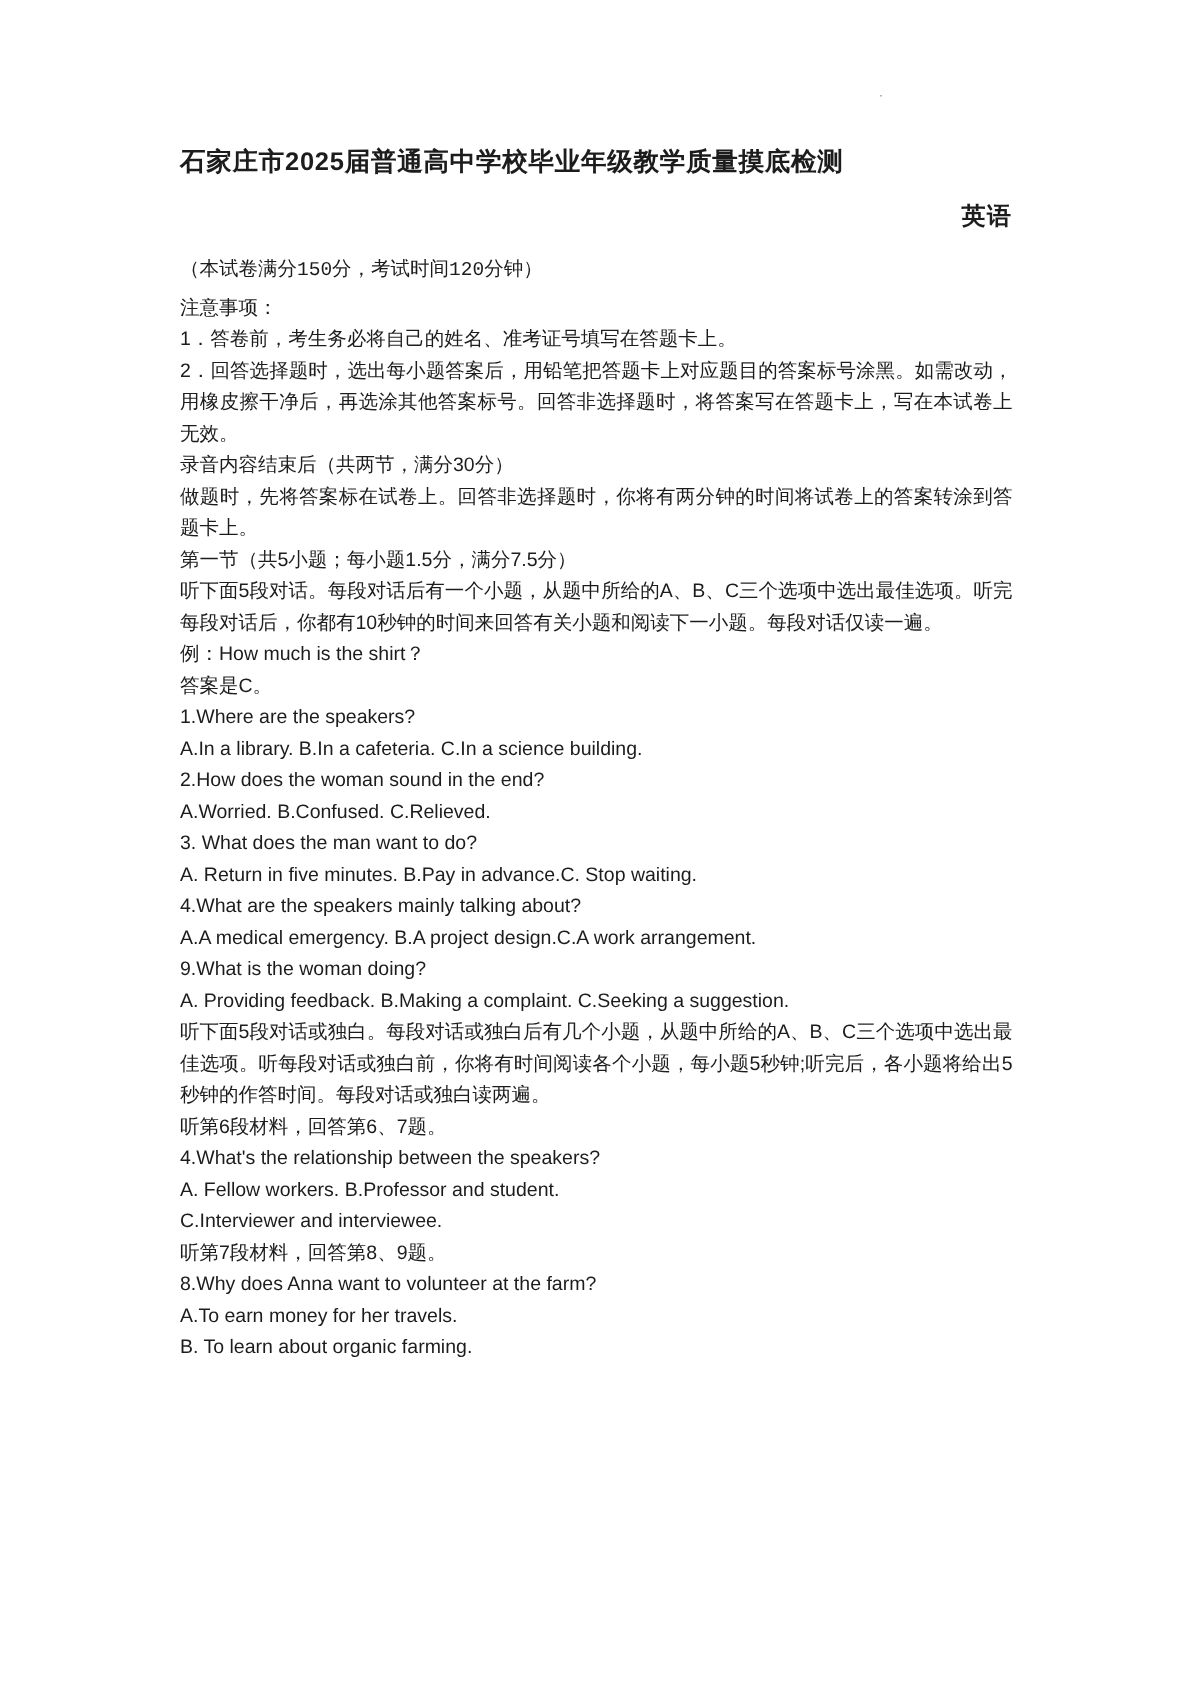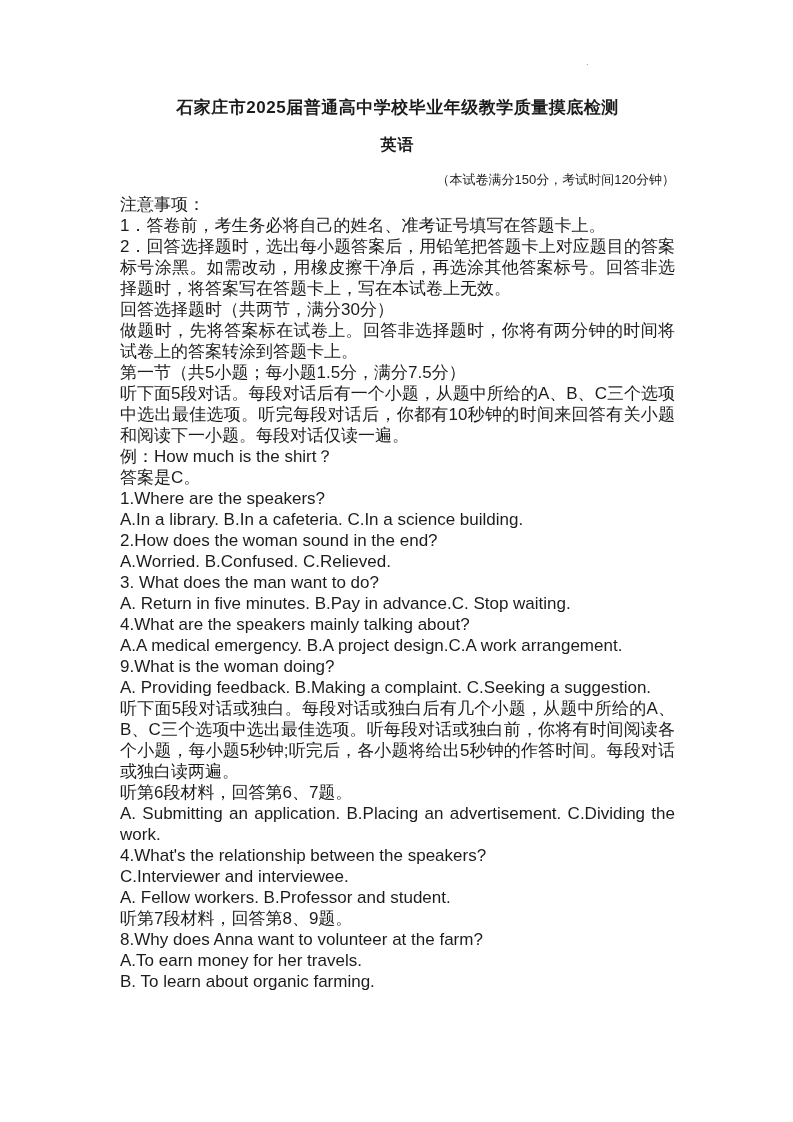--- a/index.html
+++ b/index.html
@@ -25,83 +25,82 @@
     background: #ffffff;
   }
   .stray-mark {
     position: absolute;
     top: 62px;
     left: 586px;
     font-size: 11px;
     color: #9a9a9a;
   }
   .doc-title {
-    text-align: center;
     font-weight: bold;
     font-size: 17px;
     line-height: 24px;
     margin: 0 0 14px 0;
     letter-spacing: 0.5px;
   }
   .doc-subject {
-    text-align: center;
+    text-align: right;
     font-weight: bold;
     font-size: 16px;
     line-height: 22px;
     margin: 0 0 13px 0;
     letter-spacing: 1px;
   }
   .doc-info {
-    text-align: right;
+    text-align: left;
     font-size: 13px;
     line-height: 21px;
     margin: 4px 0 4px 0;
+    font-family: Liberation Mono, monospace;
   }
   .body-text p {
     margin: 0;
-    font-size: 17px;
+    font-size: 13px;
     line-height: 21px;
     text-align: justify;
     text-justify: inter-ideograph;
   }
 </style>
 </head>
 <body>
 
 <div class="page">
   <span class="stray-mark">˙</span>
 
   <h1 class="doc-title">石家庄市2025届普通高中学校毕业年级教学质量摸底检测</h1>
   <h2 class="doc-subject">英语</h2>
   <div class="doc-info">（本试卷满分150分，考试时间120分钟）</div>
 
   <div class="body-text">
     <p>注意事项：</p>
     <p>1．答卷前，考生务必将自己的姓名、准考证号填写在答题卡上。</p>
     <p>2．回答选择题时，选出每小题答案后，用铅笔把答题卡上对应题目的答案标号涂黑。如需改动，用橡皮擦干净后，再选涂其他答案标号。回答非选择题时，将答案写在答题卡上，写在本试卷上无效。</p>
-    <p>回答选择题时（共两节，满分30分）</p>
+    <p>录音内容结束后（共两节，满分30分）</p>
     <p>做题时，先将答案标在试卷上。回答非选择题时，你将有两分钟的时间将试卷上的答案转涂到答题卡上。</p>
     <p>第一节（共5小题；每小题1.5分，满分7.5分）</p>
     <p>听下面5段对话。每段对话后有一个小题，从题中所给的A、B、C三个选项中选出最佳选项。听完每段对话后，你都有10秒钟的时间来回答有关小题和阅读下一小题。每段对话仅读一遍。</p>
     <p>例：How much is the shirt？</p>
     <p>答案是C。</p>
     <p>1.Where are the speakers?</p>
     <p>A.In a library. B.In a cafeteria. C.In a science building.</p>
     <p>2.How does the woman sound in the end?</p>
     <p>A.Worried. B.Confused. C.Relieved.</p>
     <p>3. What does the man want to do?</p>
     <p>A. Return in five minutes. B.Pay in advance.C. Stop waiting.</p>
     <p>4.What are the speakers mainly talking about?</p>
     <p>A.A medical emergency. B.A project design.C.A work arrangement.</p>
     <p>9.What is the woman doing?</p>
     <p>A. Providing feedback. B.Making a complaint. C.Seeking a suggestion.</p>
     <p>听下面5段对话或独白。每段对话或独白后有几个小题，从题中所给的A、B、C三个选项中选出最佳选项。听每段对话或独白前，你将有时间阅读各个小题，每小题5秒钟;听完后，各小题将给出5秒钟的作答时间。每段对话或独白读两遍。</p>
     <p>听第6段材料，回答第6、7题。</p>
-    <p>A. Submitting an application. B.Placing an advertisement. C.Dividing the work.</p>
     <p>4.What's the relationship between the speakers?</p>
+    <p>A. Fellow workers. B.Professor and student.</p>
     <p>C.Interviewer and interviewee.</p>
-    <p>A. Fellow workers. B.Professor and student.</p>
     <p>听第7段材料，回答第8、9题。</p>
     <p>8.Why does Anna want to volunteer at the farm?</p>
     <p>A.To earn money for her travels.</p>
     <p>B. To learn about organic farming.</p>
   </div>
 </div>
 
 </body></html>

